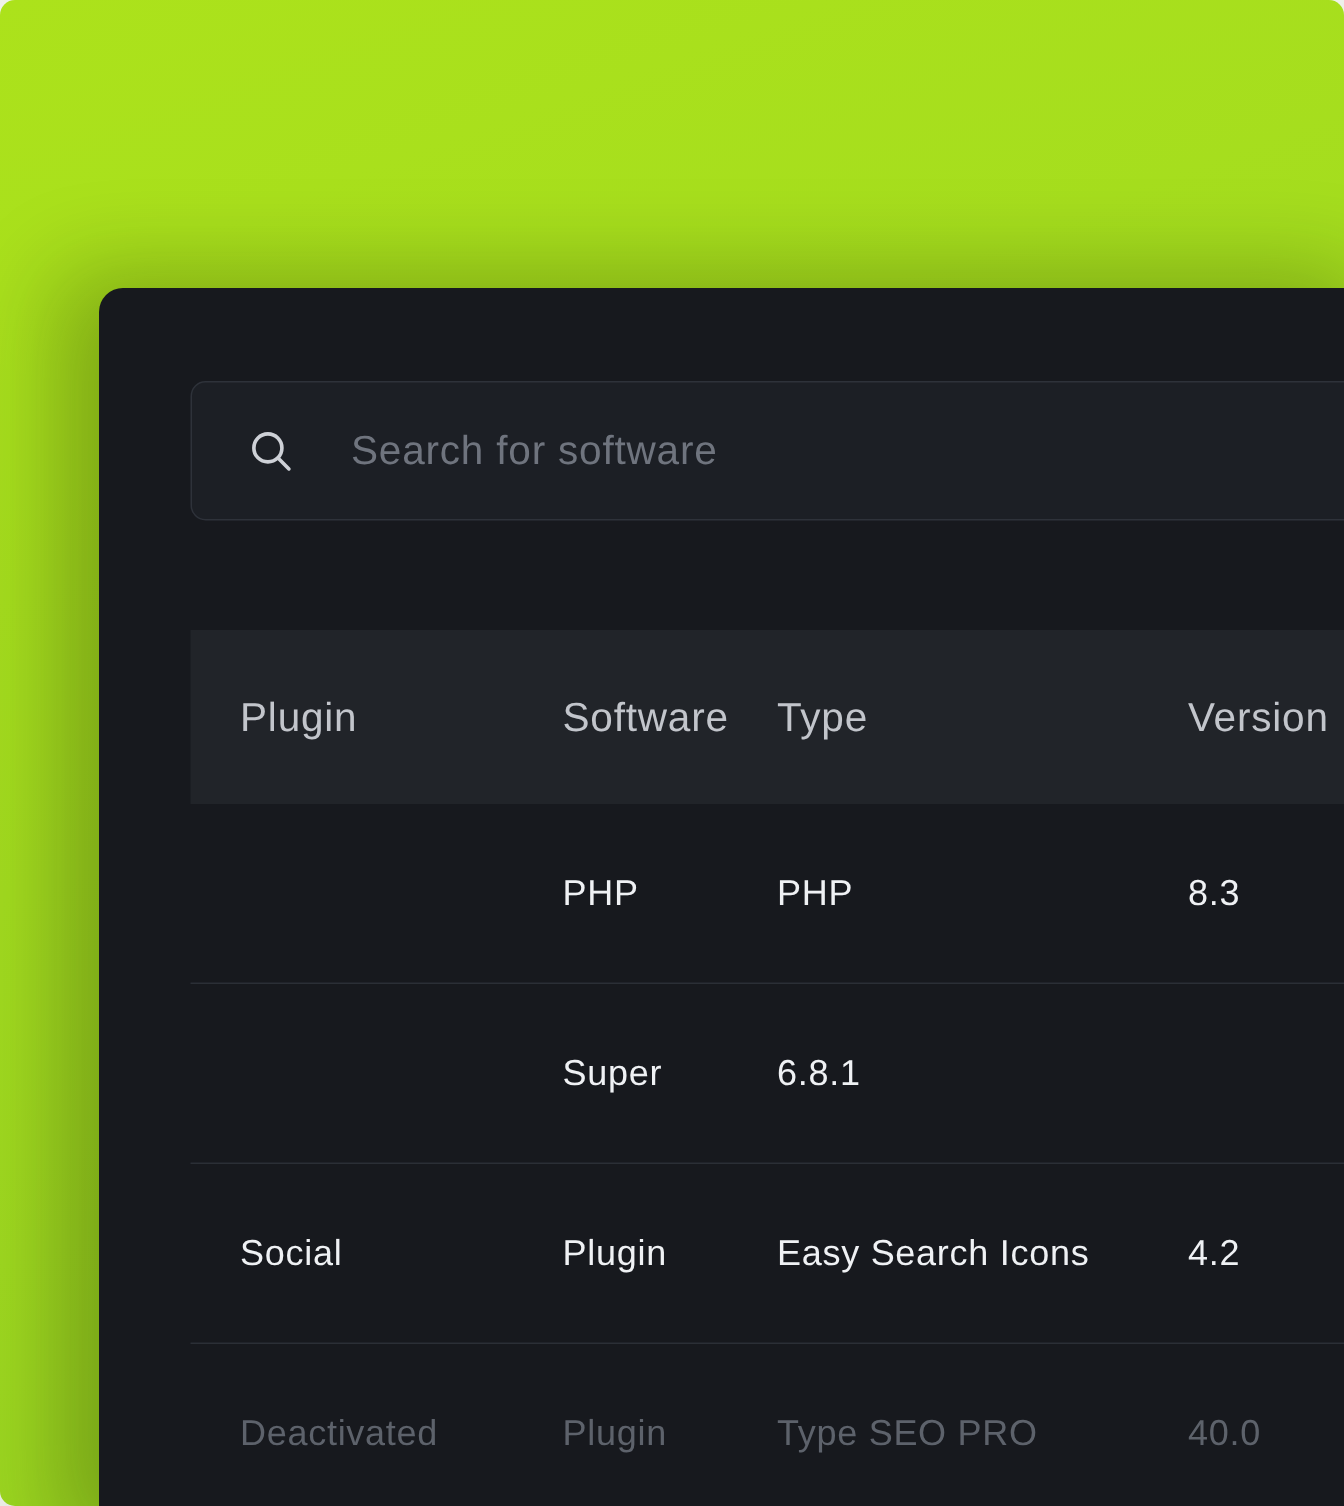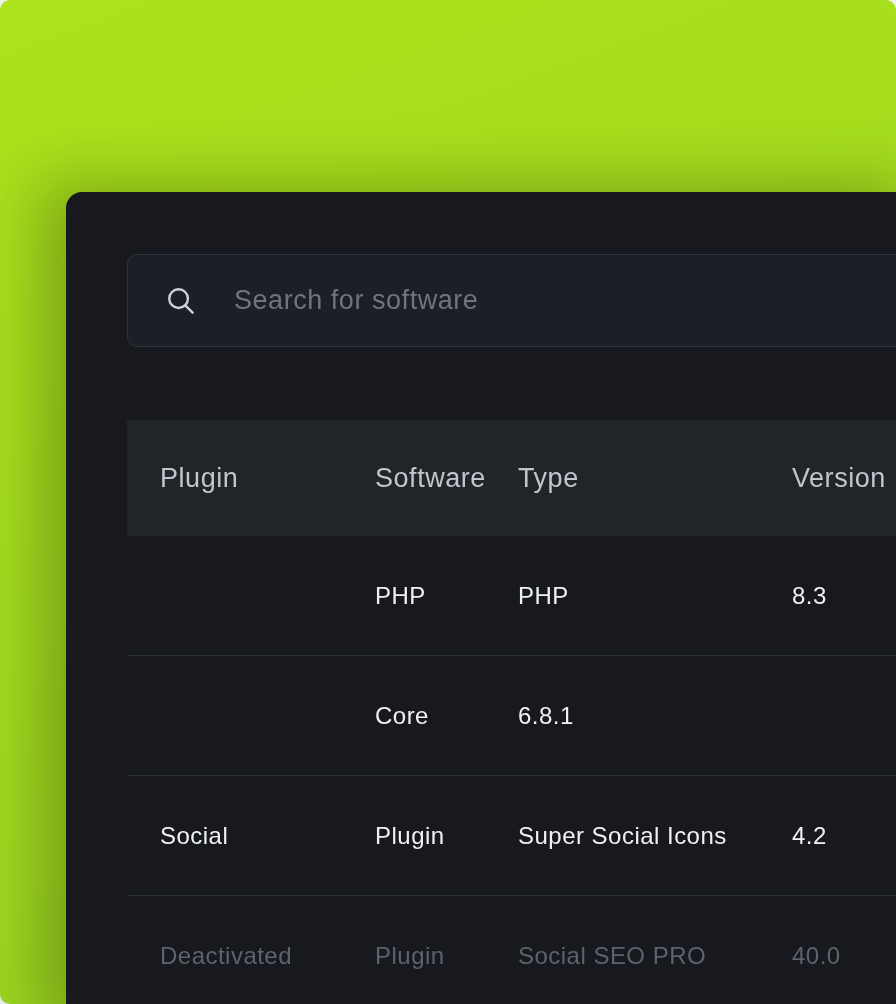--- a/index.html
+++ b/index.html
@@ -136,33 +136,33 @@
 
       <div class="trow">
         <div class="td"></div>
         <div class="td">PHP</div>
         <div class="td">PHP</div>
         <div class="td">8.3</div>
       </div>
 
       <div class="trow">
         <div class="td"></div>
-        <div class="td">Core</div>
+        <div class="td">Super</div>
         <div class="td">6.8.1</div>
       </div>
 
       <div class="trow">
         <div class="td">Social</div>
         <div class="td">Plugin</div>
-        <div class="td">Super Social Icons</div>
+        <div class="td">Easy Search Icons</div>
         <div class="td">4.2</div>
       </div>
 
       <div class="trow deactivated">
         <div class="td">Deactivated</div>
         <div class="td">Plugin</div>
-        <div class="td">Social SEO PRO</div>
+        <div class="td">Type SEO PRO</div>
         <div class="td">40.0</div>
       </div>
 
     </div>
   </div>
 </div>
 
 </body></html>

